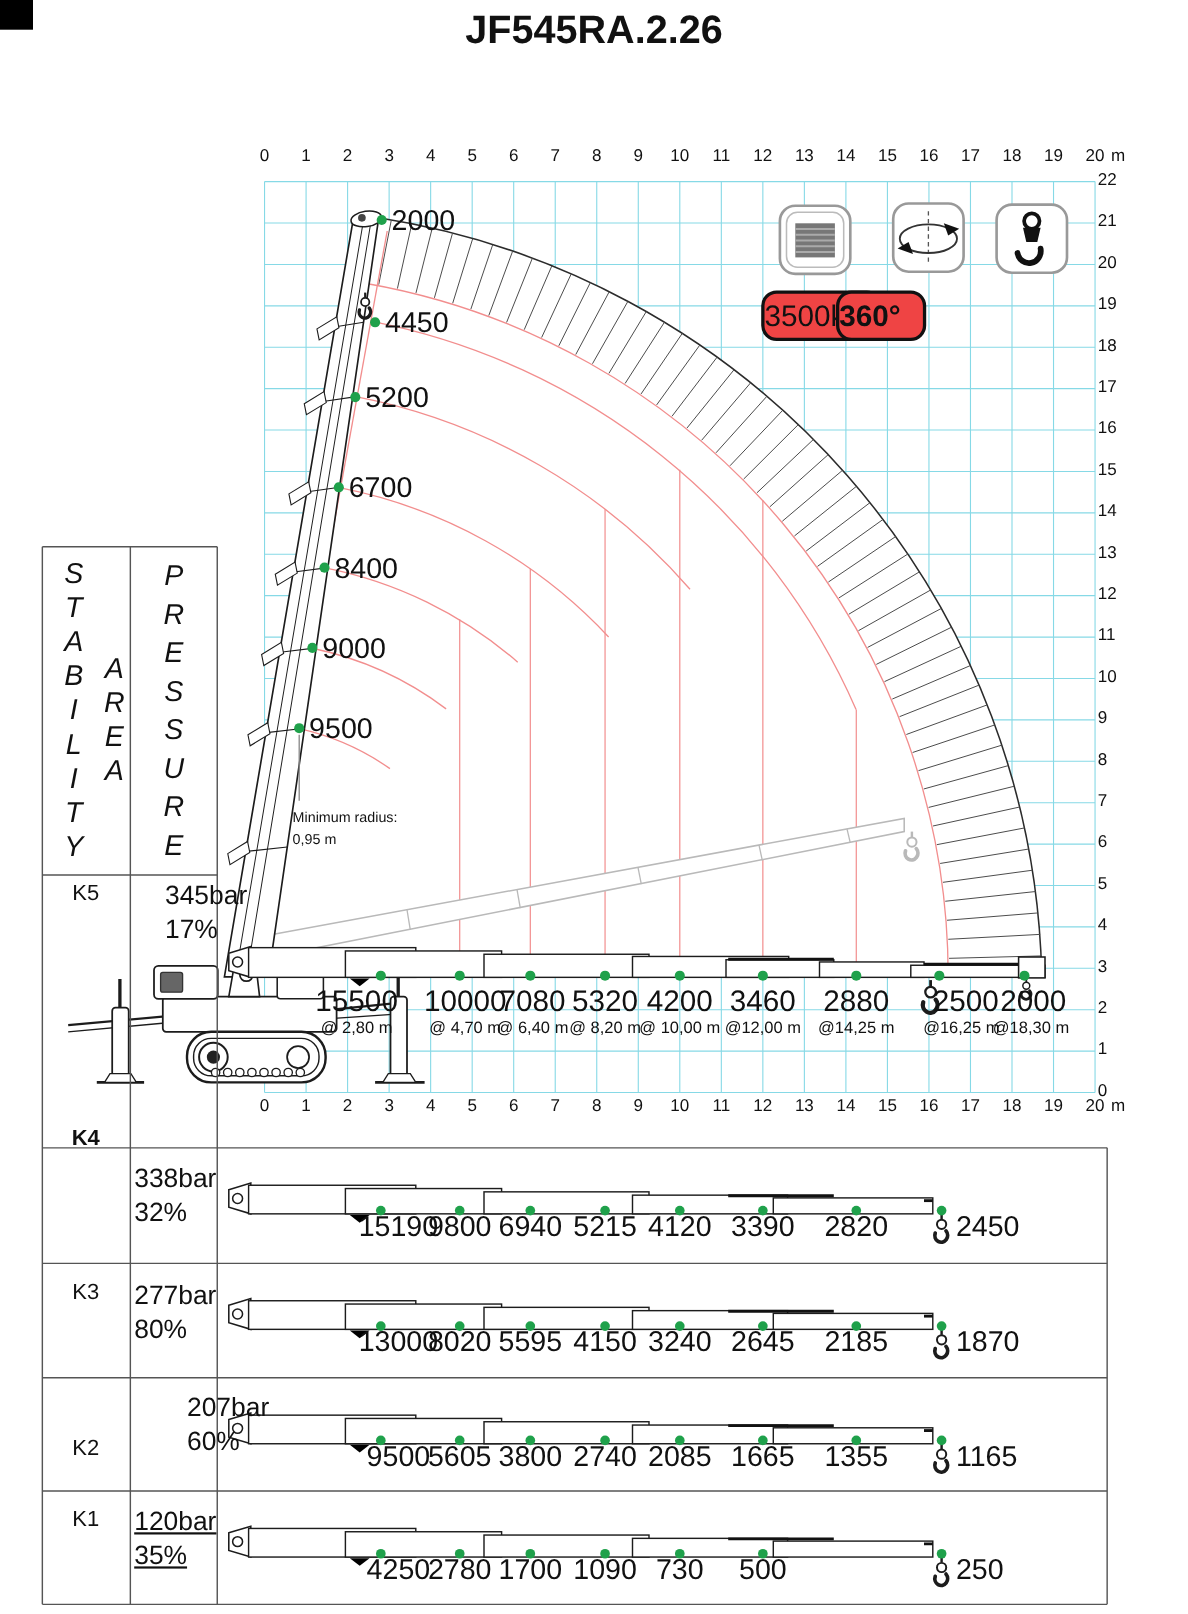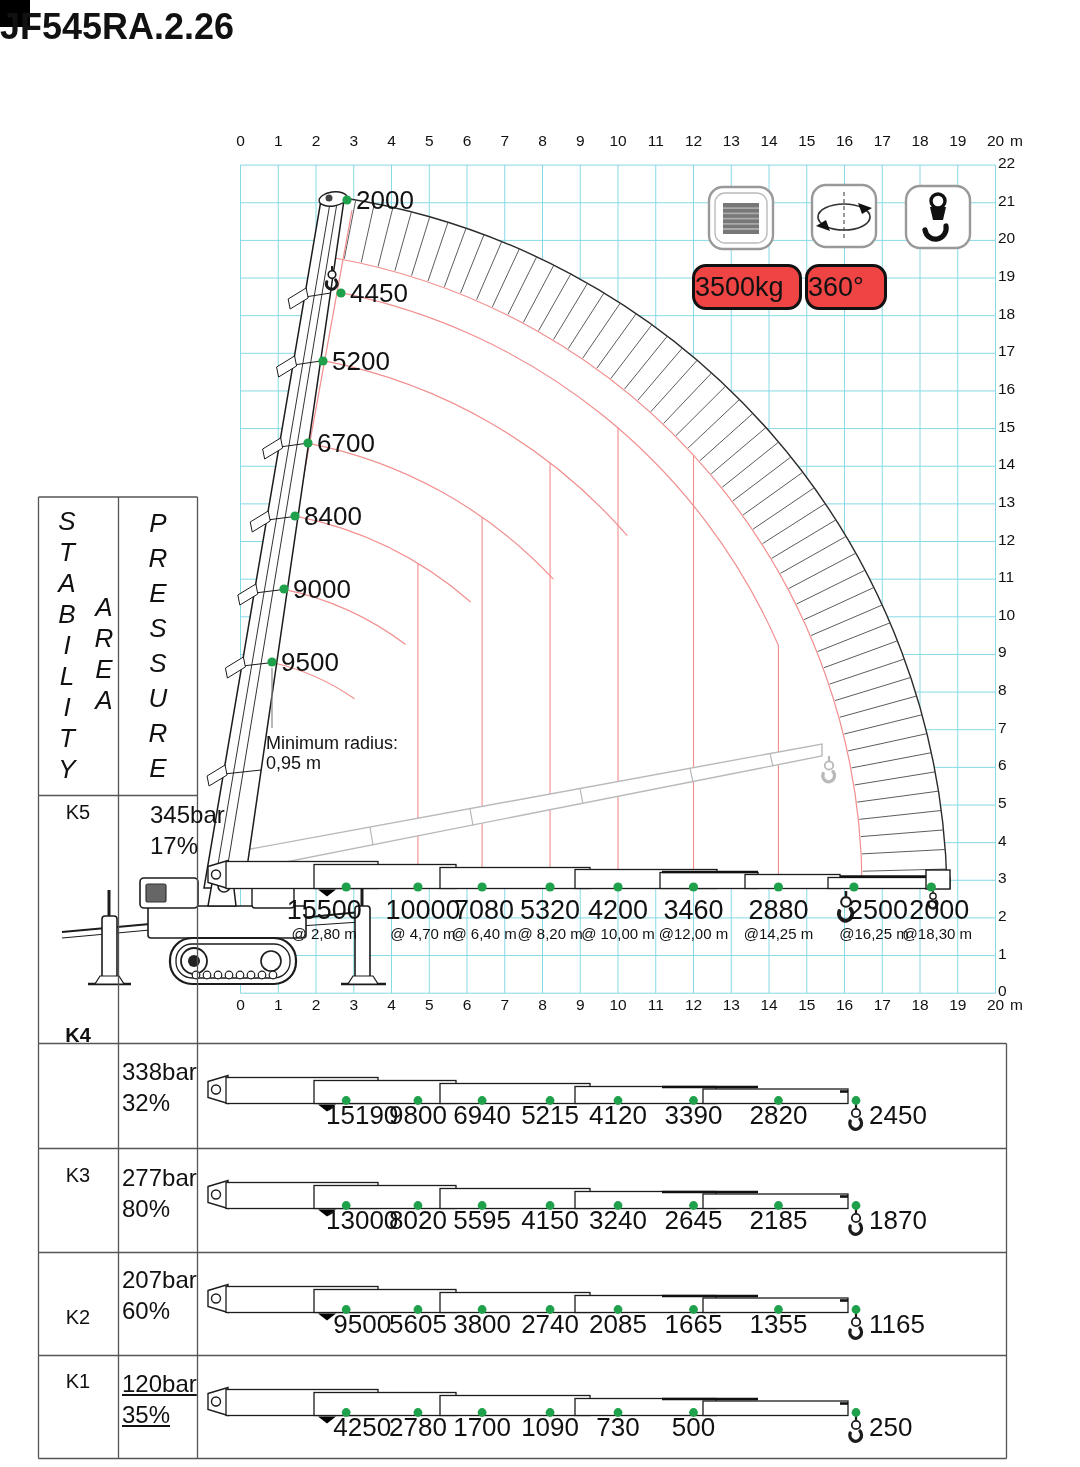--- a/index.html
+++ b/index.html
@@ -1,25 +1,25 @@
 <!DOCTYPE html>
 <html><head>
 <meta charset="utf-8">
 <style>
   html,body{margin:0;padding:0;background:#fff;font-family:"Liberation Sans",sans-serif;}
   #page{position:relative;width:1080px;height:1467px;background:#fff;overflow:hidden;}
   #cv{position:absolute;left:0;top:0;}
   .ov{position:absolute;color:#111;}
   #corner{left:0;top:0;width:30px;height:27px;background:#000;}
-  .title{left:0;top:6px;width:1080px;font-size:36px;font-weight:bold;line-height:42px;}
+  .title{left:0;top:6px;width:1080px;text-align:center;font-size:36px;font-weight:bold;line-height:42px;}
   .title2{top:48px;}
   .badge{border:3px solid #111;border-radius:14px;text-align:left;font-size:27px;background:#ef4444;}
   #badge-cap{left:692px;top:264px;width:104px;height:40px;line-height:40px;}
-  #badge-rot{left:805px;top:264px;width:76px;height:40px;line-height:40px;}
-  #minrad{left:266px;top:733px;font-size:18px;line-height:20px;}
+  #badge-rot{left:760px;top:264px;width:76px;height:40px;line-height:40px;font-weight:bold;}
+  #minrad{left:266px;top:733px;font-size:13px;line-height:20px;}
   .vstack{font-style:italic;font-size:26px;text-align:center;}
   .vstack div{display:block;}
   #stk-stability{left:50px;top:506px;width:34px;line-height:31px;}
   #stk-area{left:88px;top:592px;width:32px;line-height:31px;}
   #stk-pressure{left:139px;top:506px;width:38px;line-height:35px;}
   .krow-label{font-size:20px;text-align:center;width:78px;left:39px;}
   .press{font-size:24px;line-height:31px;left:122px;width:76px;}
 </style>
 </head>
 <body>
@@ -560,21 +560,21 @@
     <div class="ov press" style="top: 1056px;">
       <div>338bar</div>
       <div>32%</div>
     </div>
     <div class="ov krow-label" style="top: 1164px;">K3</div>
     <div class="ov press" style="top: 1162px;">
       <div>277bar</div>
       <div>80%</div>
     </div>
     <div class="ov krow-label" style="top: 1306px;">K2</div>
-    <div class="ov press" style="top: 1264px;">
+    <div class="ov press" style="top: 1264px; margin-left: 48px;">
       <div>207bar</div>
       <div>60%</div>
     </div>
     <div class="ov krow-label" style="top: 1370px;">K1</div>
     <div class="ov press" style="top: 1368px; text-decoration: underline;">
       <div>120bar</div>
       <div>35%</div>
     </div>
   </div>
 

